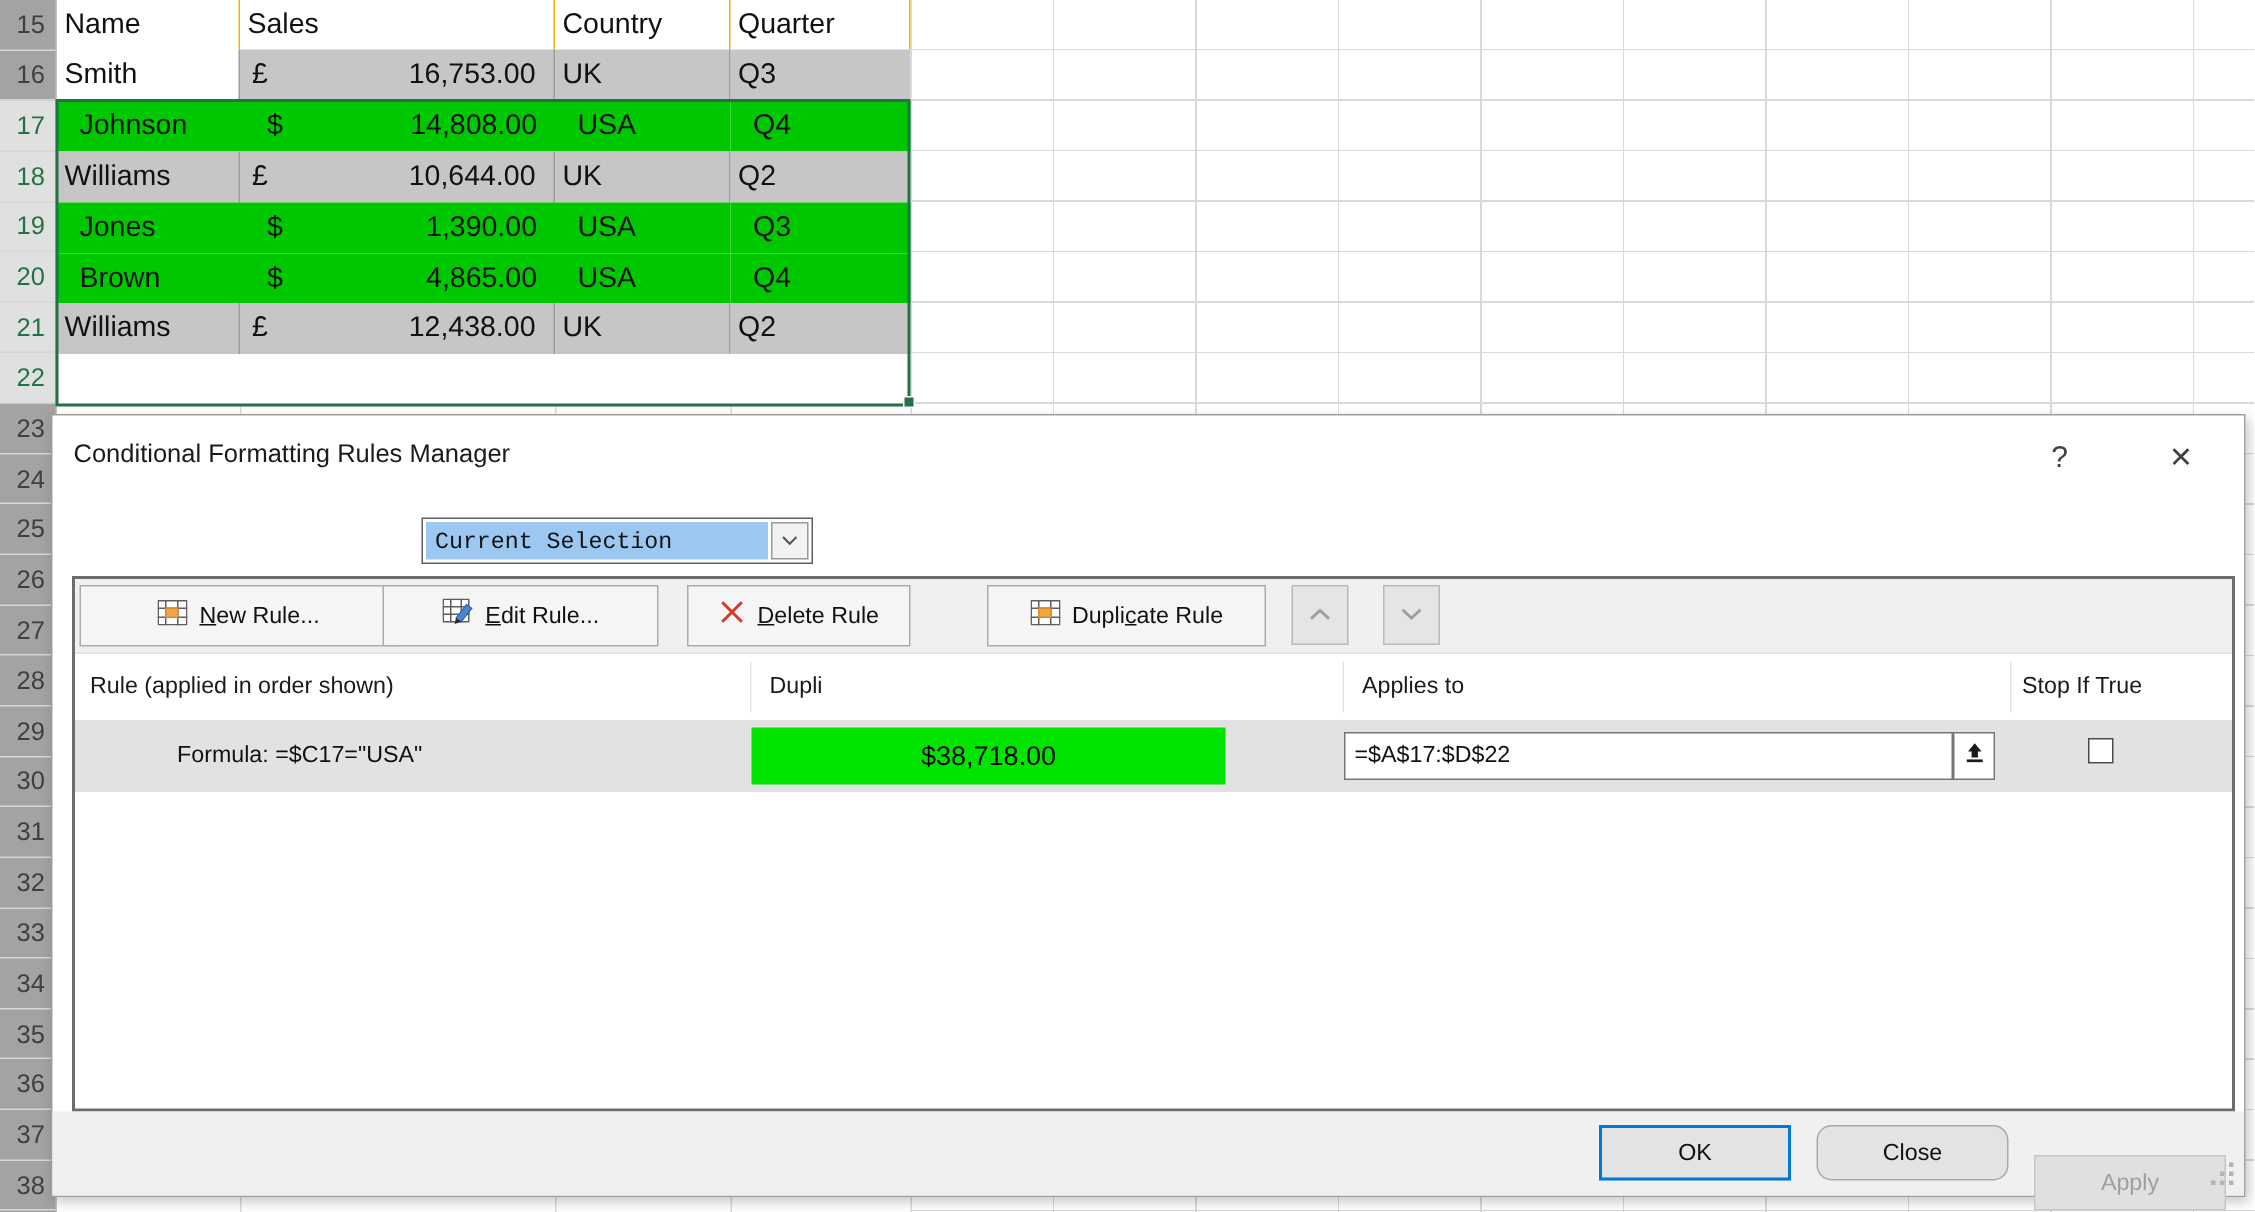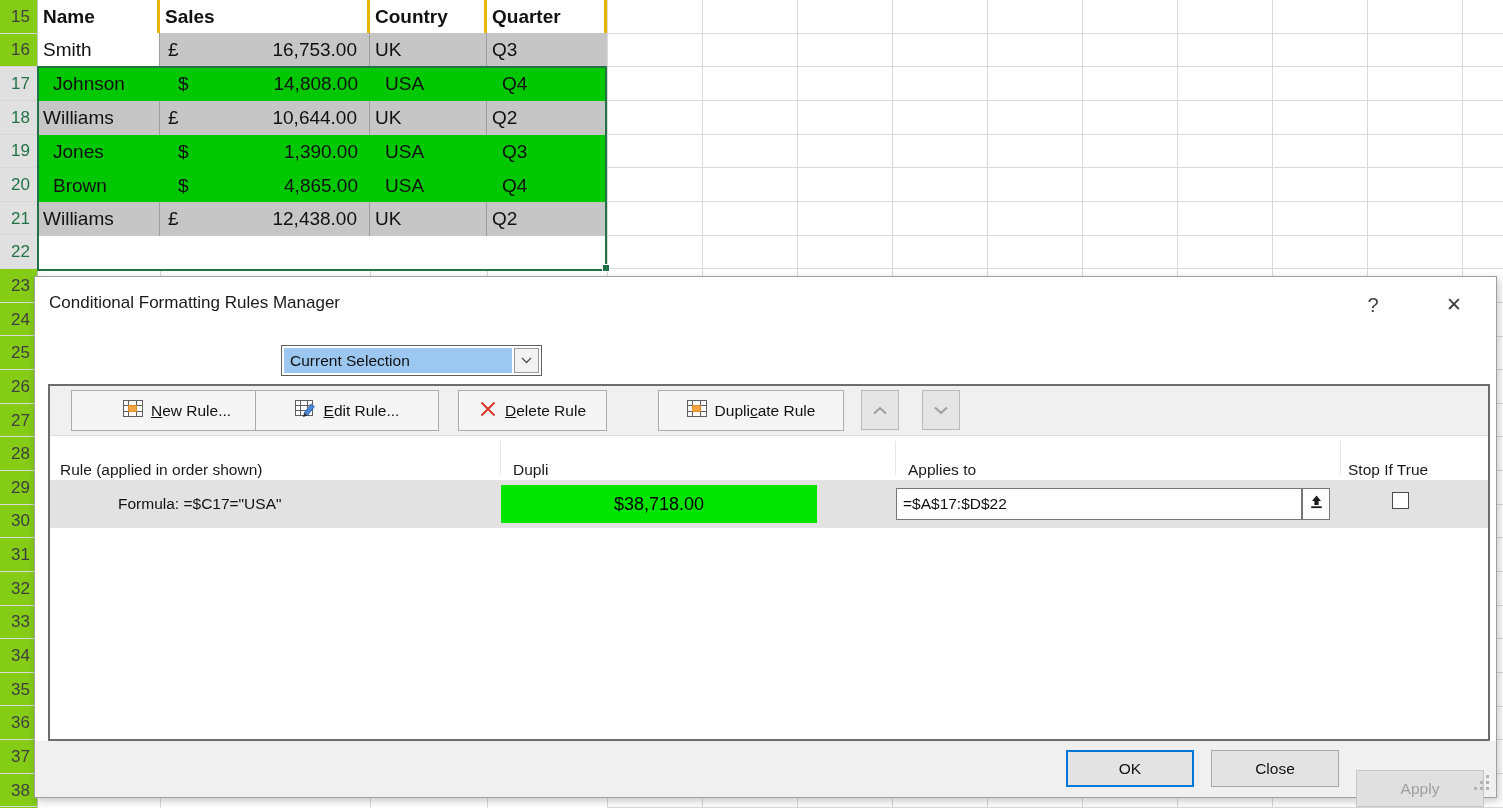--- a/index.html
+++ b/index.html
@@ -9,34 +9,34 @@
 
   
   .grid-bg { position:absolute; left:607px; top:0; width:896px; height:808px;
     background-image:
       repeating-linear-gradient(to right, #d9d9d9 0 1px, transparent 1px 95px),
       repeating-linear-gradient(to bottom, transparent 0 32.65px, #d9d9d9 32.65px 33.65px); }
   .colline { position:absolute; top:0; width:1px; height:808px; background:#d9d9d9; }
 
   
   .row-headers { position:absolute; left:0; top:0; width:38px; height:808px;
-    background:#84cc16; border-right:1px solid #c3c3c3;
+    background:#a3a3a3; border-right:1px solid #c3c3c3;
     display:grid; grid-auto-rows:33.65px; z-index:1; }
   .rh { display:flex; align-items:center; justify-content:flex-end; padding-right:7px;
     font-size:17px; color:#3f3f3f; box-shadow:inset 0 -1px #d8d8d8; }
   .rh.sel { background:#e0e0e0; color:var(--selection-border); }
 
   
   .sheet { position:absolute; left:38px; top:0; width:569px; height:270px; z-index:1;
     display:grid; grid-template-columns:122px 210px 117px 120px;
     grid-template-rows:33px 34px 34px 34px 34px 33px 34px 34px;
     font-size:19px; background:#fff; }
   .c { display:flex; align-items:center; padding-left:5px; white-space:nowrap; overflow:visible; }
   .c.title { grid-column:1/5; font-weight:700; border-bottom:1px solid #d9d9d9; }
-  .c.h { font-weight:700; border-right:3px solid #eab308; }
+  .c.h { font-weight:400; border-right:1px solid #eab308; }
   .c.h:last-of-type { border-right:none; }
   .c.gray { background:var(--gray-fill); border-right:1px solid #9e9e9e; }
   .c.gray.last { border-right:none; }
   .c.white { background:#fff; border-right:1px solid #9e9e9e; }
   .c.green { background:var(--green-fill); padding-left:15px; }
   .c.sales { justify-content:space-between; padding-right:12px; padding-left:8px; }
   .c.sales.green { padding-left:18px; }
   .sel-border { position:absolute; left:-1px; top:66px; width:570px; height:205px;
     border:2px solid var(--selection-border); pointer-events:none; }
   .fill-handle { position:absolute; left:564px; top:264px; width:8px; height:8px;
@@ -48,55 +48,55 @@
     z-index:2; font-size:15.5px; }
   .dlg-title { position:absolute; left:14px; top:16px; font-size:17px; color:#1a1a1a; }
   .dlg-help, .dlg-close { position:absolute; display:flex; align-items:center; justify-content:center;
     color:#404040; cursor:default; }
   .dlg-help { left:1322px; top:12px; width:32px; height:32px; font-size:20px; }
   .dlg-close { left:1398px; top:11px; width:42px; height:33px; font-size:19px; }
 
   .show-label { position:absolute; left:14px; top:69px; height:30px; line-height:30px; }
   .acc { text-decoration:underline; }
   .combo { position:absolute; left:246px; top:68px; width:261px; height:31px;
-    border:1px solid #5f5f5f; background:#fff; display:flex; align-items:stretch; }
+    border:1px solid #5f5f5f; background:#fff; display:flex; align-items:stretch;font-family:Liberation Mono, monospace; }
   .combo-val { flex:1; margin:2px 0 2px 2px; background:var(--combo-highlight);
     display:flex; align-items:center; padding-left:6px; }
   .combo-btn { width:25px; margin:2px; border:1px solid #9a9a9a; background:#f2f2f2;
     display:flex; align-items:center; justify-content:center; }
 
   .rules-box { position:absolute; left:13px; top:107px; width:1442px; height:357px;
     border:2px solid #6d6d6d; background:#fff; }
   .btn-strip { position:absolute; left:0; right:0; top:0; height:50px; background:#f0f0f0;
     border-bottom:1px solid #e0e0e0; }
   .tb { position:absolute; top:4px; height:41px; background:#f5f5f5; border:1px solid #ababab;
     display:flex; align-items:center; justify-content:center; gap:8px; font-size:15.5px; }
   .tb.updown { height:40px; background:#e5e5e5; border-color:#b9b9b9; }
 
   .list-head { position:absolute; left:0; right:0; top:50px; height:44px; background:#fff; }
-  .lh { position:absolute; top:12px; height:44px; line-height:44px; color:#1a1a1a; white-space:nowrap; }
+  .lh { position:absolute; top:0; height:44px; line-height:44px; color:#1a1a1a; white-space:nowrap; }
   .hsep { position:absolute; top:5px; height:34px; width:1px; background:#e6e6e6; }
 
   .rule-row { position:absolute; left:0; right:0; top:94px; height:48px; background:#e2e2e2; }
   .rule-text { position:absolute; left:68px; top:0; height:48px; line-height:48px; }
   .fmt-preview { position:absolute; left:451px; top:5px; width:316px; height:38px;
     background:var(--green-preview); text-align:center; line-height:38px; font-size:18px; color:#000; }
   .applies-input { position:absolute; left:846px; top:8px; width:406px; height:32px;
     background:#fff; border:1px solid #767676; display:flex; align-items:center; padding-left:6px; }
   .collapse-btn { position:absolute; left:1252px; top:8px; width:28px; height:32px;
     background:#fff; border:1px solid #767676; display:flex; align-items:center; justify-content:center; }
   .checkbox { position:absolute; left:1342px; top:12px; width:17px; height:17px;
     background:#fff; border:1px solid #4a4a4a; }
 
   .dlg-footer { position:absolute; left:0; right:0; top:464px; bottom:0; background:#f0f0f0; }
   .fbtn { position:absolute; top:9px; width:128px; height:37px; display:flex; align-items:center;
     justify-content:center; font-size:15.5px; background:#e3e3e3; border:1px solid #a9a9a9;
     font-family:"Liberation Sans", sans-serif; color:#111; }
   .fbtn.ok { left:1031px; border:2px solid var(--accent-blue); }
-  .fbtn.close { left:1176px; }
+  .fbtn.close { left:1176px;border-radius:10px; }
   .fbtn.apply { left:1321px; border-color:#c6c6c6; color:#9f9f9f; background:#e0e0e0;margin-top:20px; }
   .grip { position:absolute; right:7px; bottom:19px; width:3px; height:3px; background:#b3b3b3;
     box-shadow:-6px 6px #b3b3b3, 0 6px #b3b3b3, -12px 12px #b3b3b3, -6px 12px #b3b3b3, 0 12px #b3b3b3; }
 </style>
 </head>
 <body>
 
 <div id="screen">
 
   <div class="grid-bg"></div>
@@ -201,21 +201,21 @@
       <span class="combo-btn">
         <svg width="11" height="7" viewBox="0 0 11 7">
             <path d="M1 1 L5.5 5.5 L10 1" stroke="#555" stroke-width="1.4" fill="none"></path>
           </svg>
       </span>
     </div>
 
     <div class="rules-box">
       <div class="btn-strip">
 
-        <div class="tb" style="left:21px;width:212px">
+        <div class="tb" style="left:3px;width:212px">
           <span><svg width="20" height="17" viewBox="0 0 20 17">
                 <rect x="0.5" y="0.5" width="19" height="16" fill="#fff" stroke="#5f5f5f"></rect>
                 <line x1="5.5" y1="0" x2="5.5" y2="17" stroke="#5f5f5f"></line>
                 <line x1="13.5" y1="0" x2="13.5" y2="17" stroke="#5f5f5f"></line>
                 <line x1="0" y1="5.5" x2="20" y2="5.5" stroke="#5f5f5f"></line>
                 <line x1="0" y1="11.5" x2="20" y2="11.5" stroke="#5f5f5f"></line>
                 <rect x="5.5" y="5.5" width="8" height="6" fill="#f2a540" stroke="#d98a2b"></rect>
               </svg></span>
           <span><span></span><span class="acc">N</span><span>ew Rule...</span></span>
         </div>

